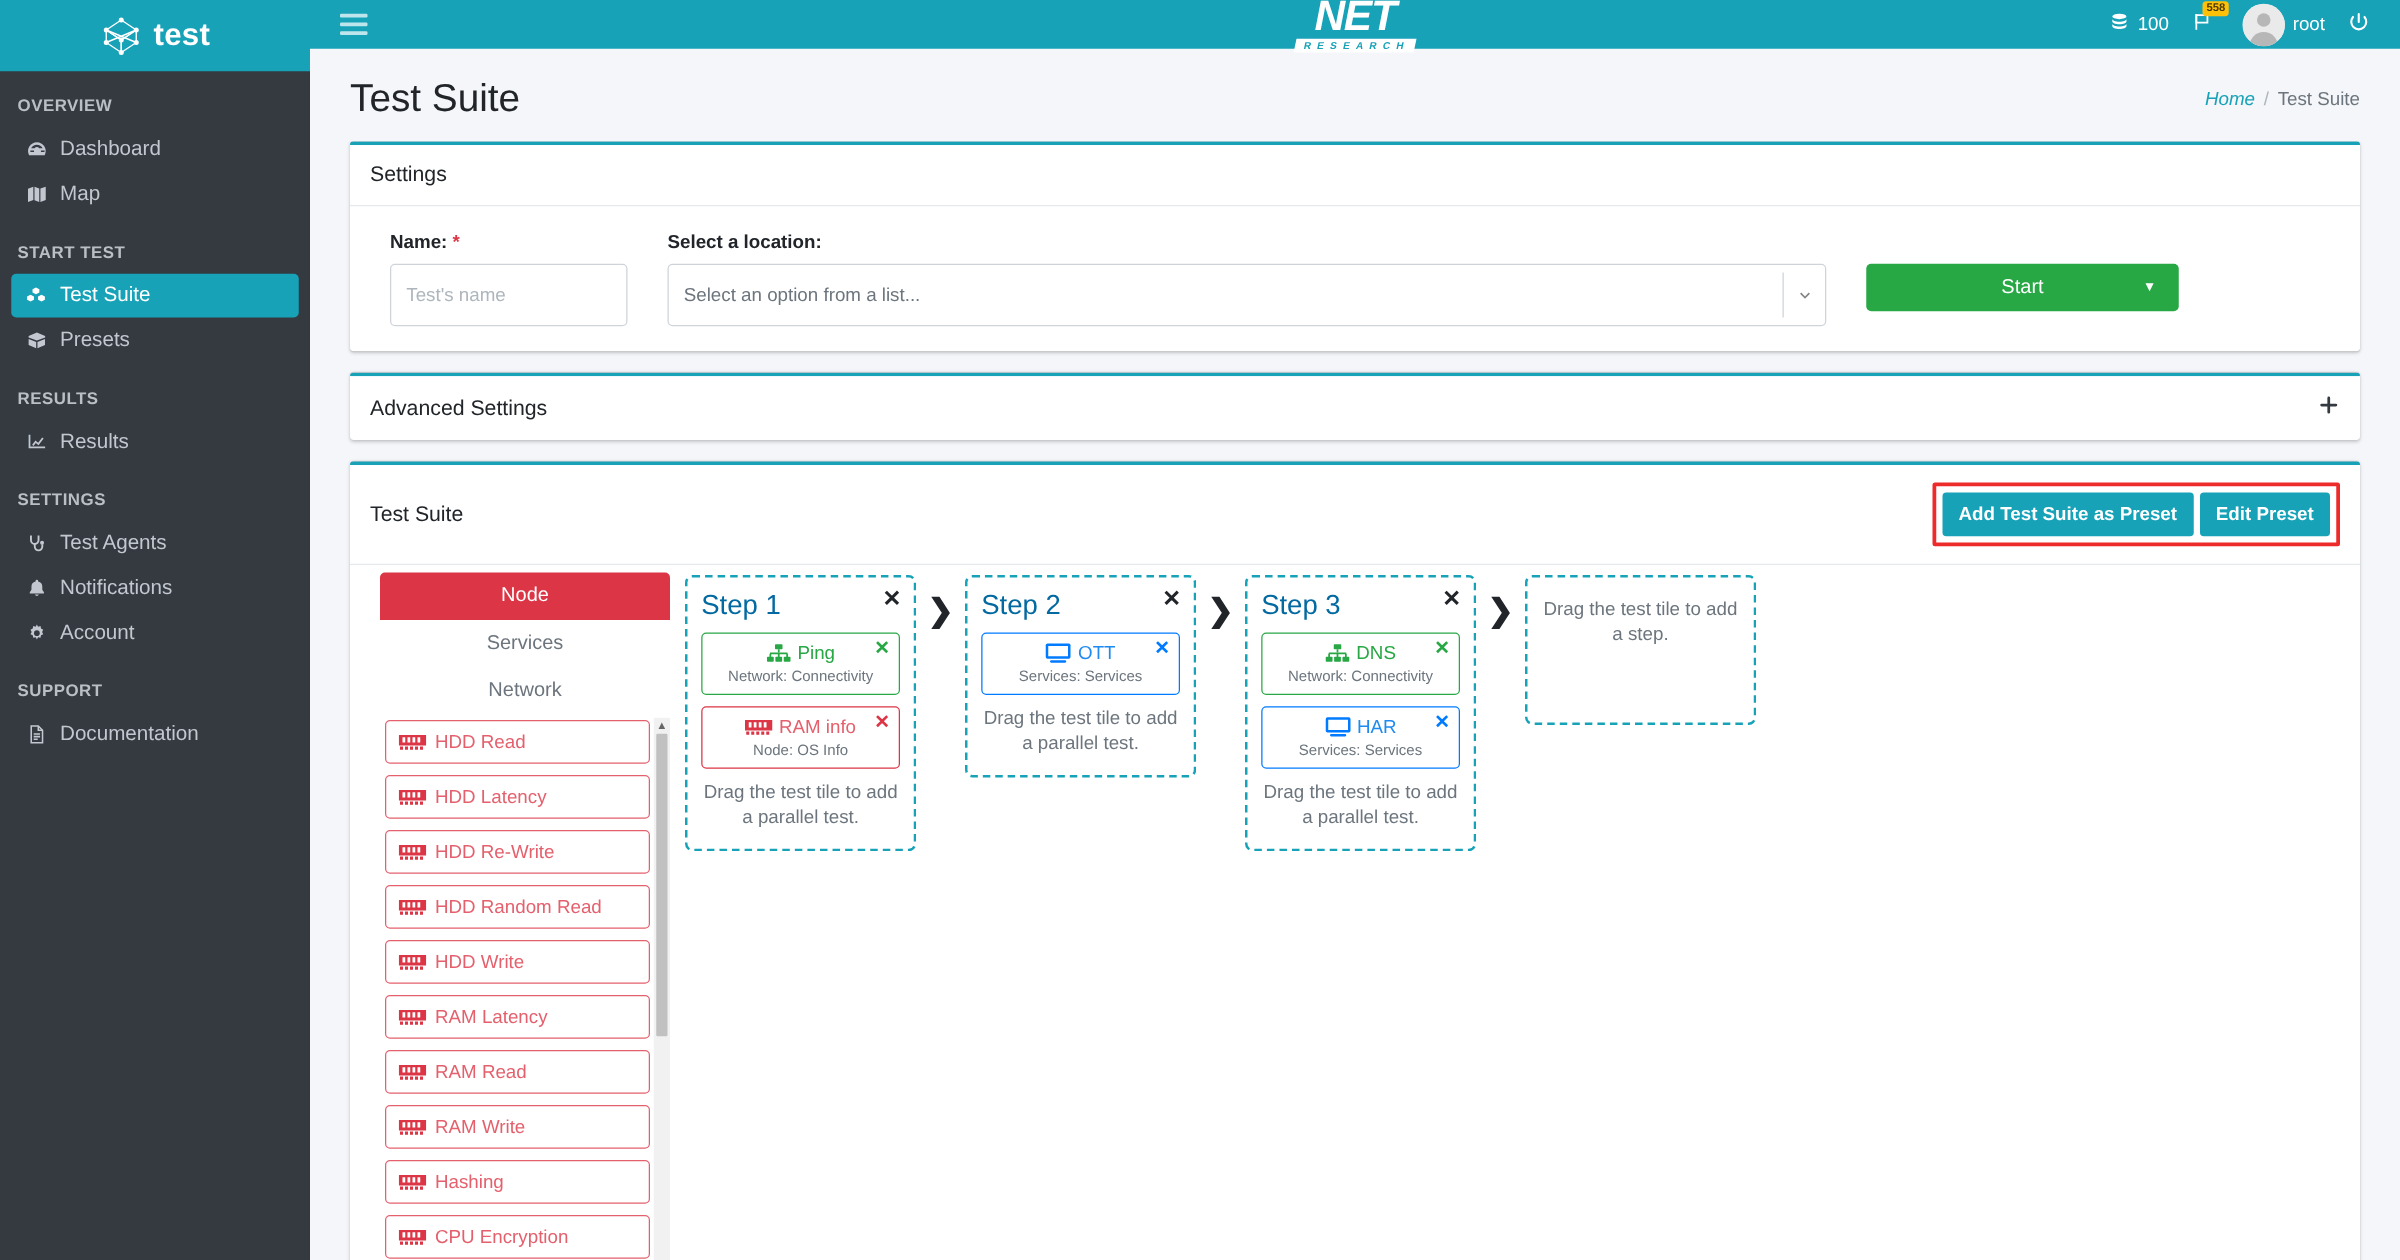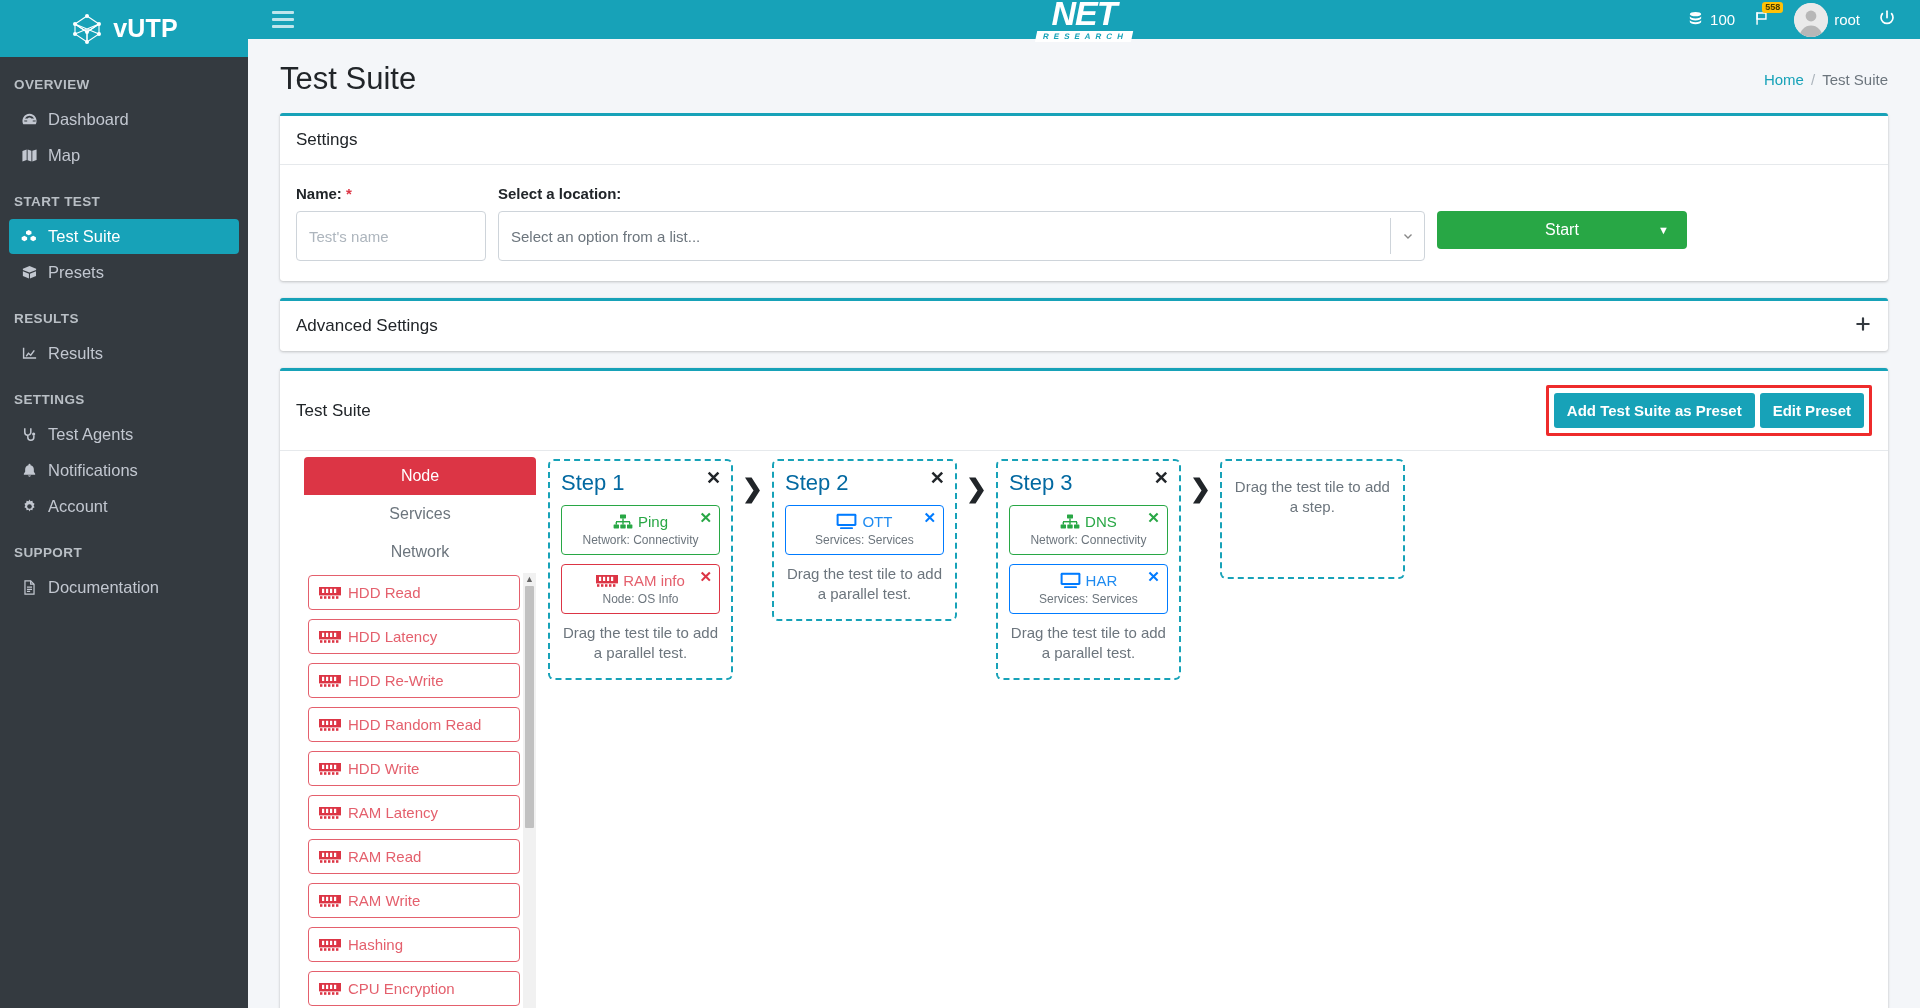--- a/index.html
+++ b/index.html
@@ -82,40 +82,40 @@
   #avatar .head { width: 34px; height: 34px; }
 
   
   #page-header {
     background: #f4f6f9; padding: 22px 32px 16px 32px;
     display: flex; align-items: center; justify-content: space-between;
     flex-shrink: 0;
   }
   #page-title { font-size: 31px; color: #212529; font-weight: normal; }
   #breadcrumb { font-size: 15px; color: #6c757d; display: flex; gap: 7px; }
-  #breadcrumb .crumb-link { color: #17a2b8; cursor: pointer; }
+  #breadcrumb .crumb-link { color: #17a2b8; cursor: pointer; font-style: italic; }
   #breadcrumb .sep { color: #adb5bd; }
 
   
   #main { flex: 1; padding: 0 32px; overflow: hidden; }
 
   .card {
     background: #fff; border-top: 3px solid #17a2b8;
     box-shadow: 0 0 1px rgba(0,0,0,.125), 0 1px 3px rgba(0,0,0,.2);
     border-radius: 3px; margin-bottom: 17px;
   }
   .card-header {
     padding: 14px 16px; display: flex; align-items: center;
     justify-content: space-between; min-height: 48px;
   }
   .card-title { font-size: 17px; color: #212529; }
   .card-body { padding: 6px 16px 20px 16px; border-top: 1px solid #e6e9ec; }
 
   
-  .form-row { display: flex; align-items: flex-start; gap: 12px; padding-top: 14px; }
+  .form-row { display: flex; align-items: flex-start; gap: 32px; padding-top: 14px; margin-left: 16px; }
   .form-group { display: flex; flex-direction: column; }
   .form-label { font-size: 15px; font-weight: bold; color: #212529; margin-bottom: 9px; }
   .req { color: #dc3545; }
   .form-control {
     height: 50px; border: 1px solid #ced4da; border-radius: 4px;
     font-size: 15px; color: #6c757d; padding: 0 12px;
     display: flex; align-items: center; background: #fff;
     font-family: "Liberation Sans", sans-serif;
   }
   .form-control::placeholder { color: #adb5bd; }
@@ -249,21 +249,21 @@
             <circle cx="5" cy="12" r="2"></circle>
               <circle cx="17" cy="4" r="2"></circle>
             <circle cx="29" cy="12" r="2"></circle>
               <circle cx="17" cy="20" r="2"></circle>
             <circle cx="5" cy="22" r="2"></circle>
               <circle cx="29" cy="22" r="2"></circle>
             <circle cx="17" cy="30" r="2"></circle>
           </g>
         </svg>
       </span>
-      <span class="brand-text">vUTP</span>
+      <span class="brand-text">test</span>
     </div>
 
     <nav id="sidebar-nav">
 
       <div class="nav-section">OVERVIEW</div>
       <div class="nav-item">
         <span class="nav-icon">
           <svg viewBox="0 0 18 18" width="17" height="17" fill="currentColor">
             <path d="M9 3a7.5 7.5 0 00-6.6 11h13.2A7.5 7.5 0 009 3zm0 2a5.5 5.5 0 014.9 3H11a2.6 2.6 0 00-2-1 2.6 2.6 0 00-2 1H4.1A5.5 5.5 0 019 5zM3.4 10h3.2a2.5 2.5 0 000 1.2H3.6A5.4 5.4 0 013.4 10zm9 1.2a2.5 2.5 0 000-1.2h3.2a5.4 5.4 0 01-.2 1.2z"></path>
             <circle cx="9" cy="10.3" r="1.7"></circle>

